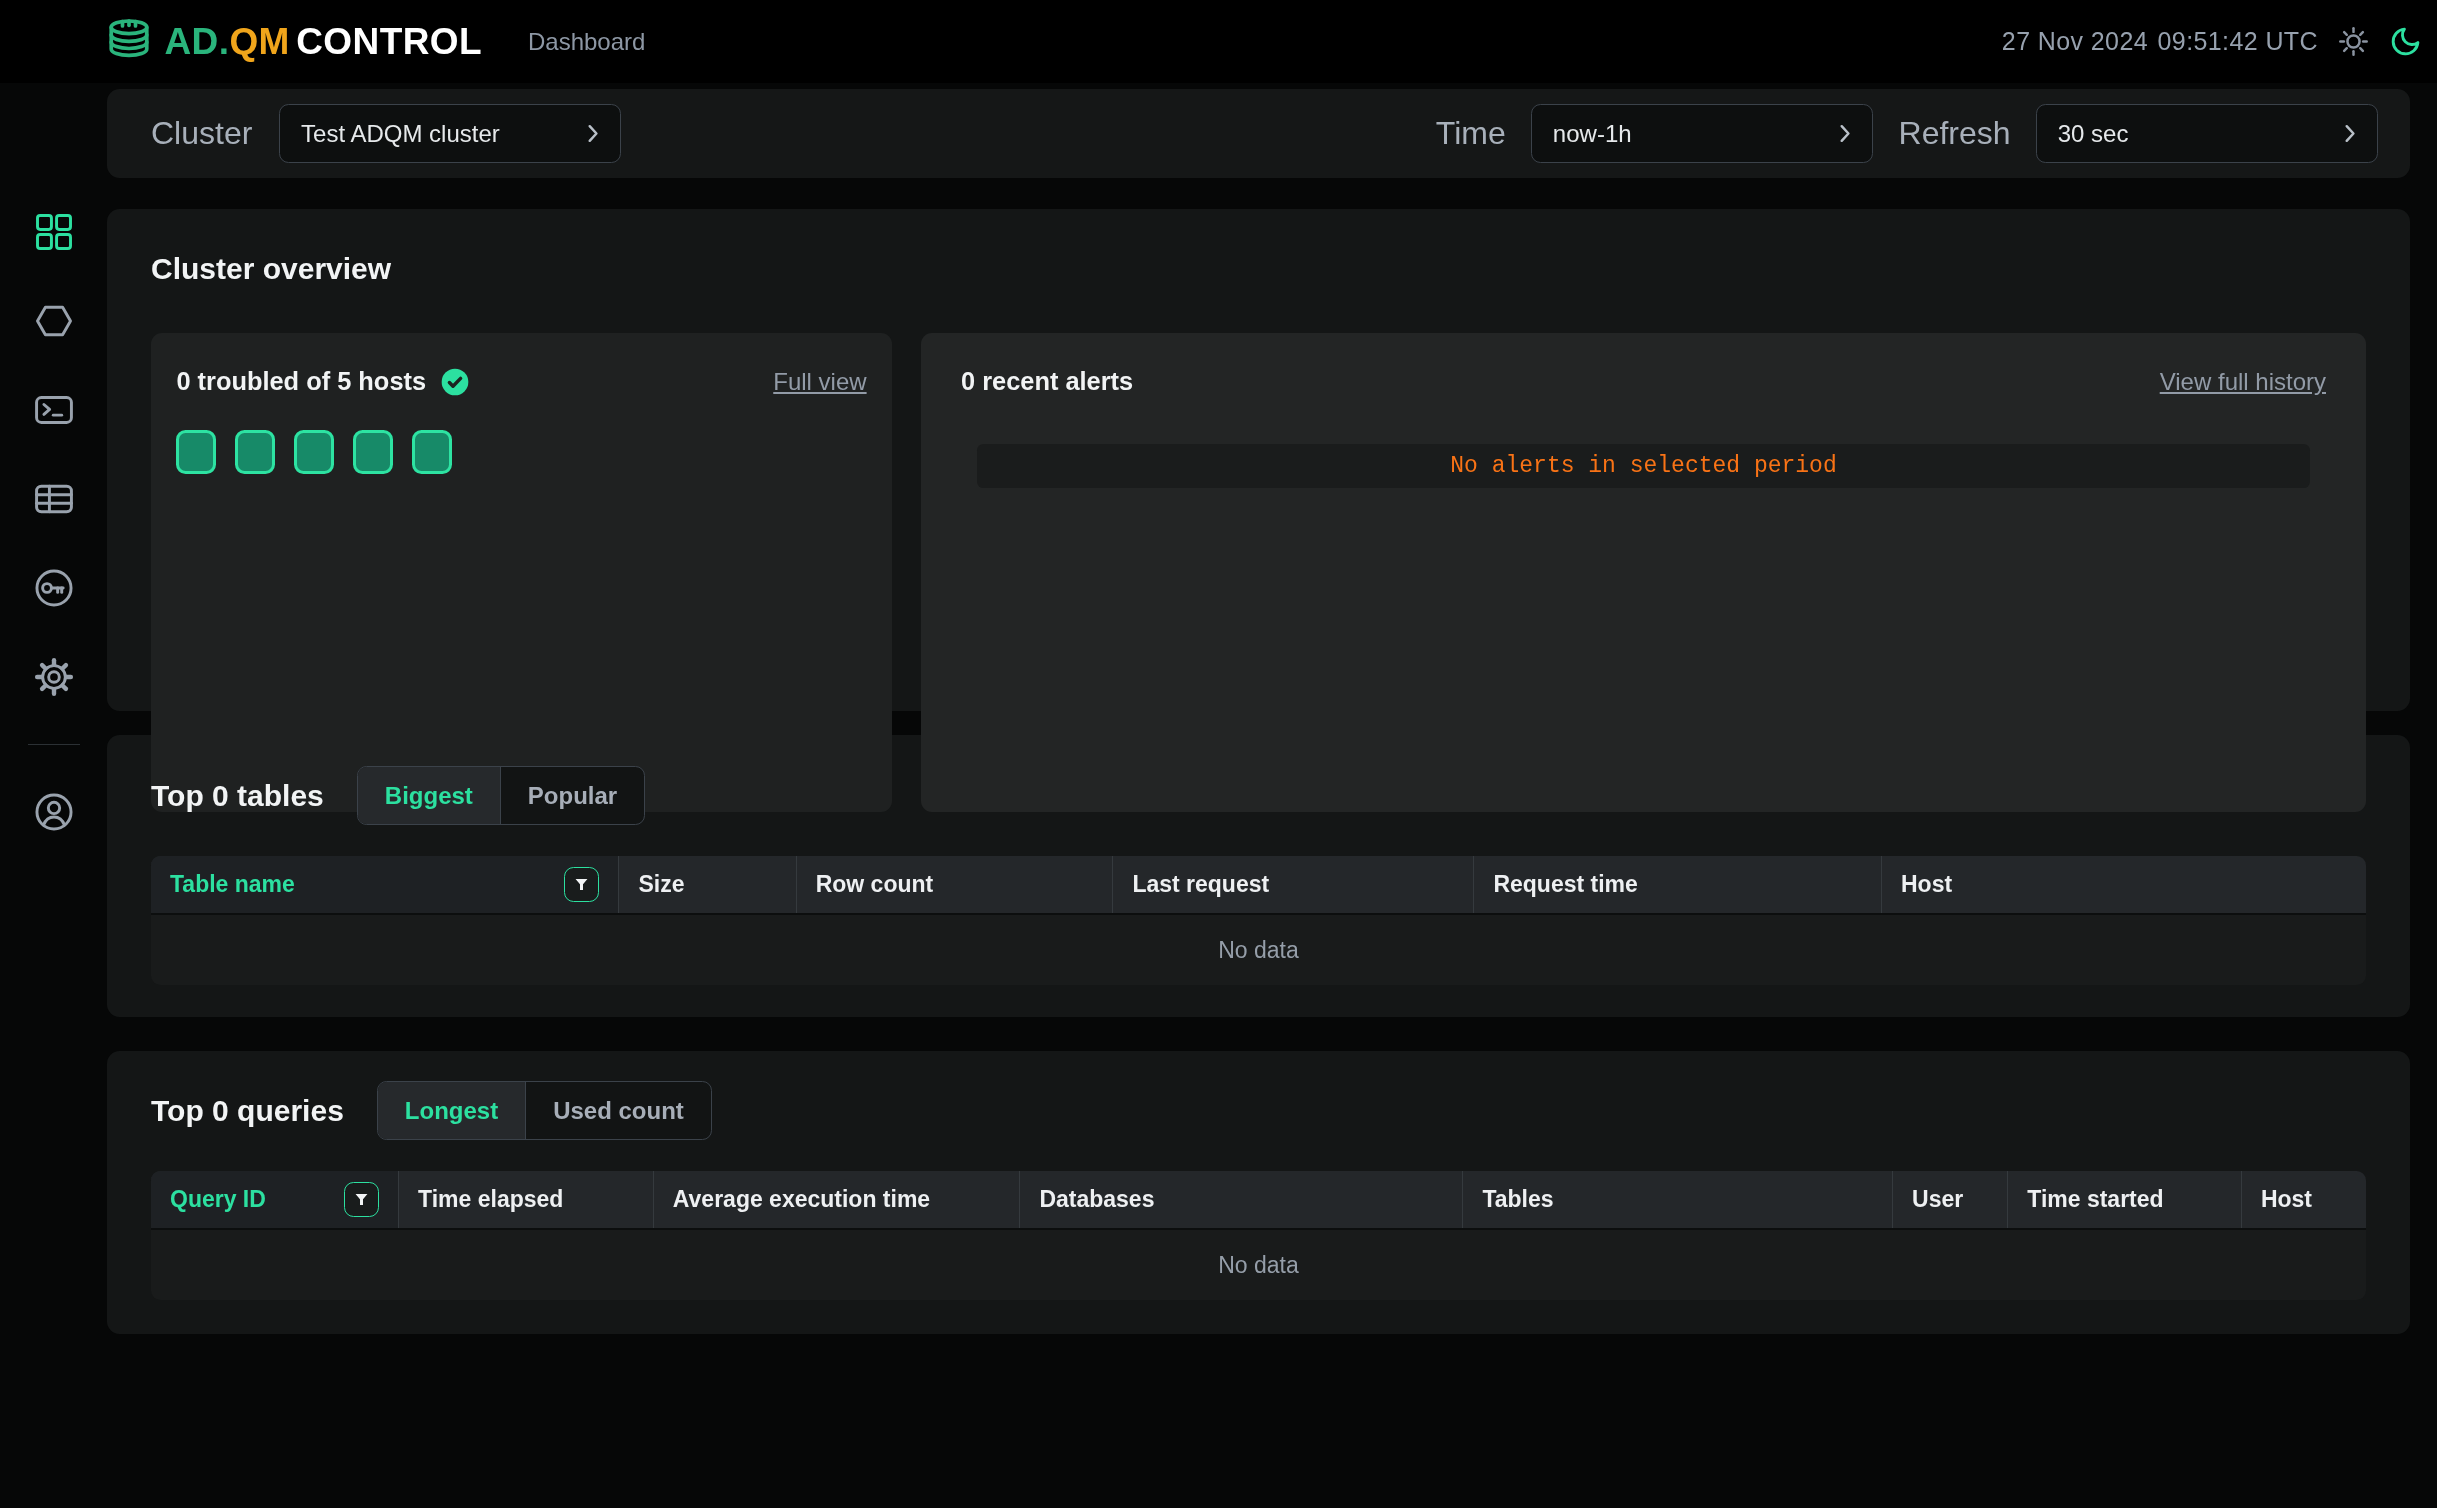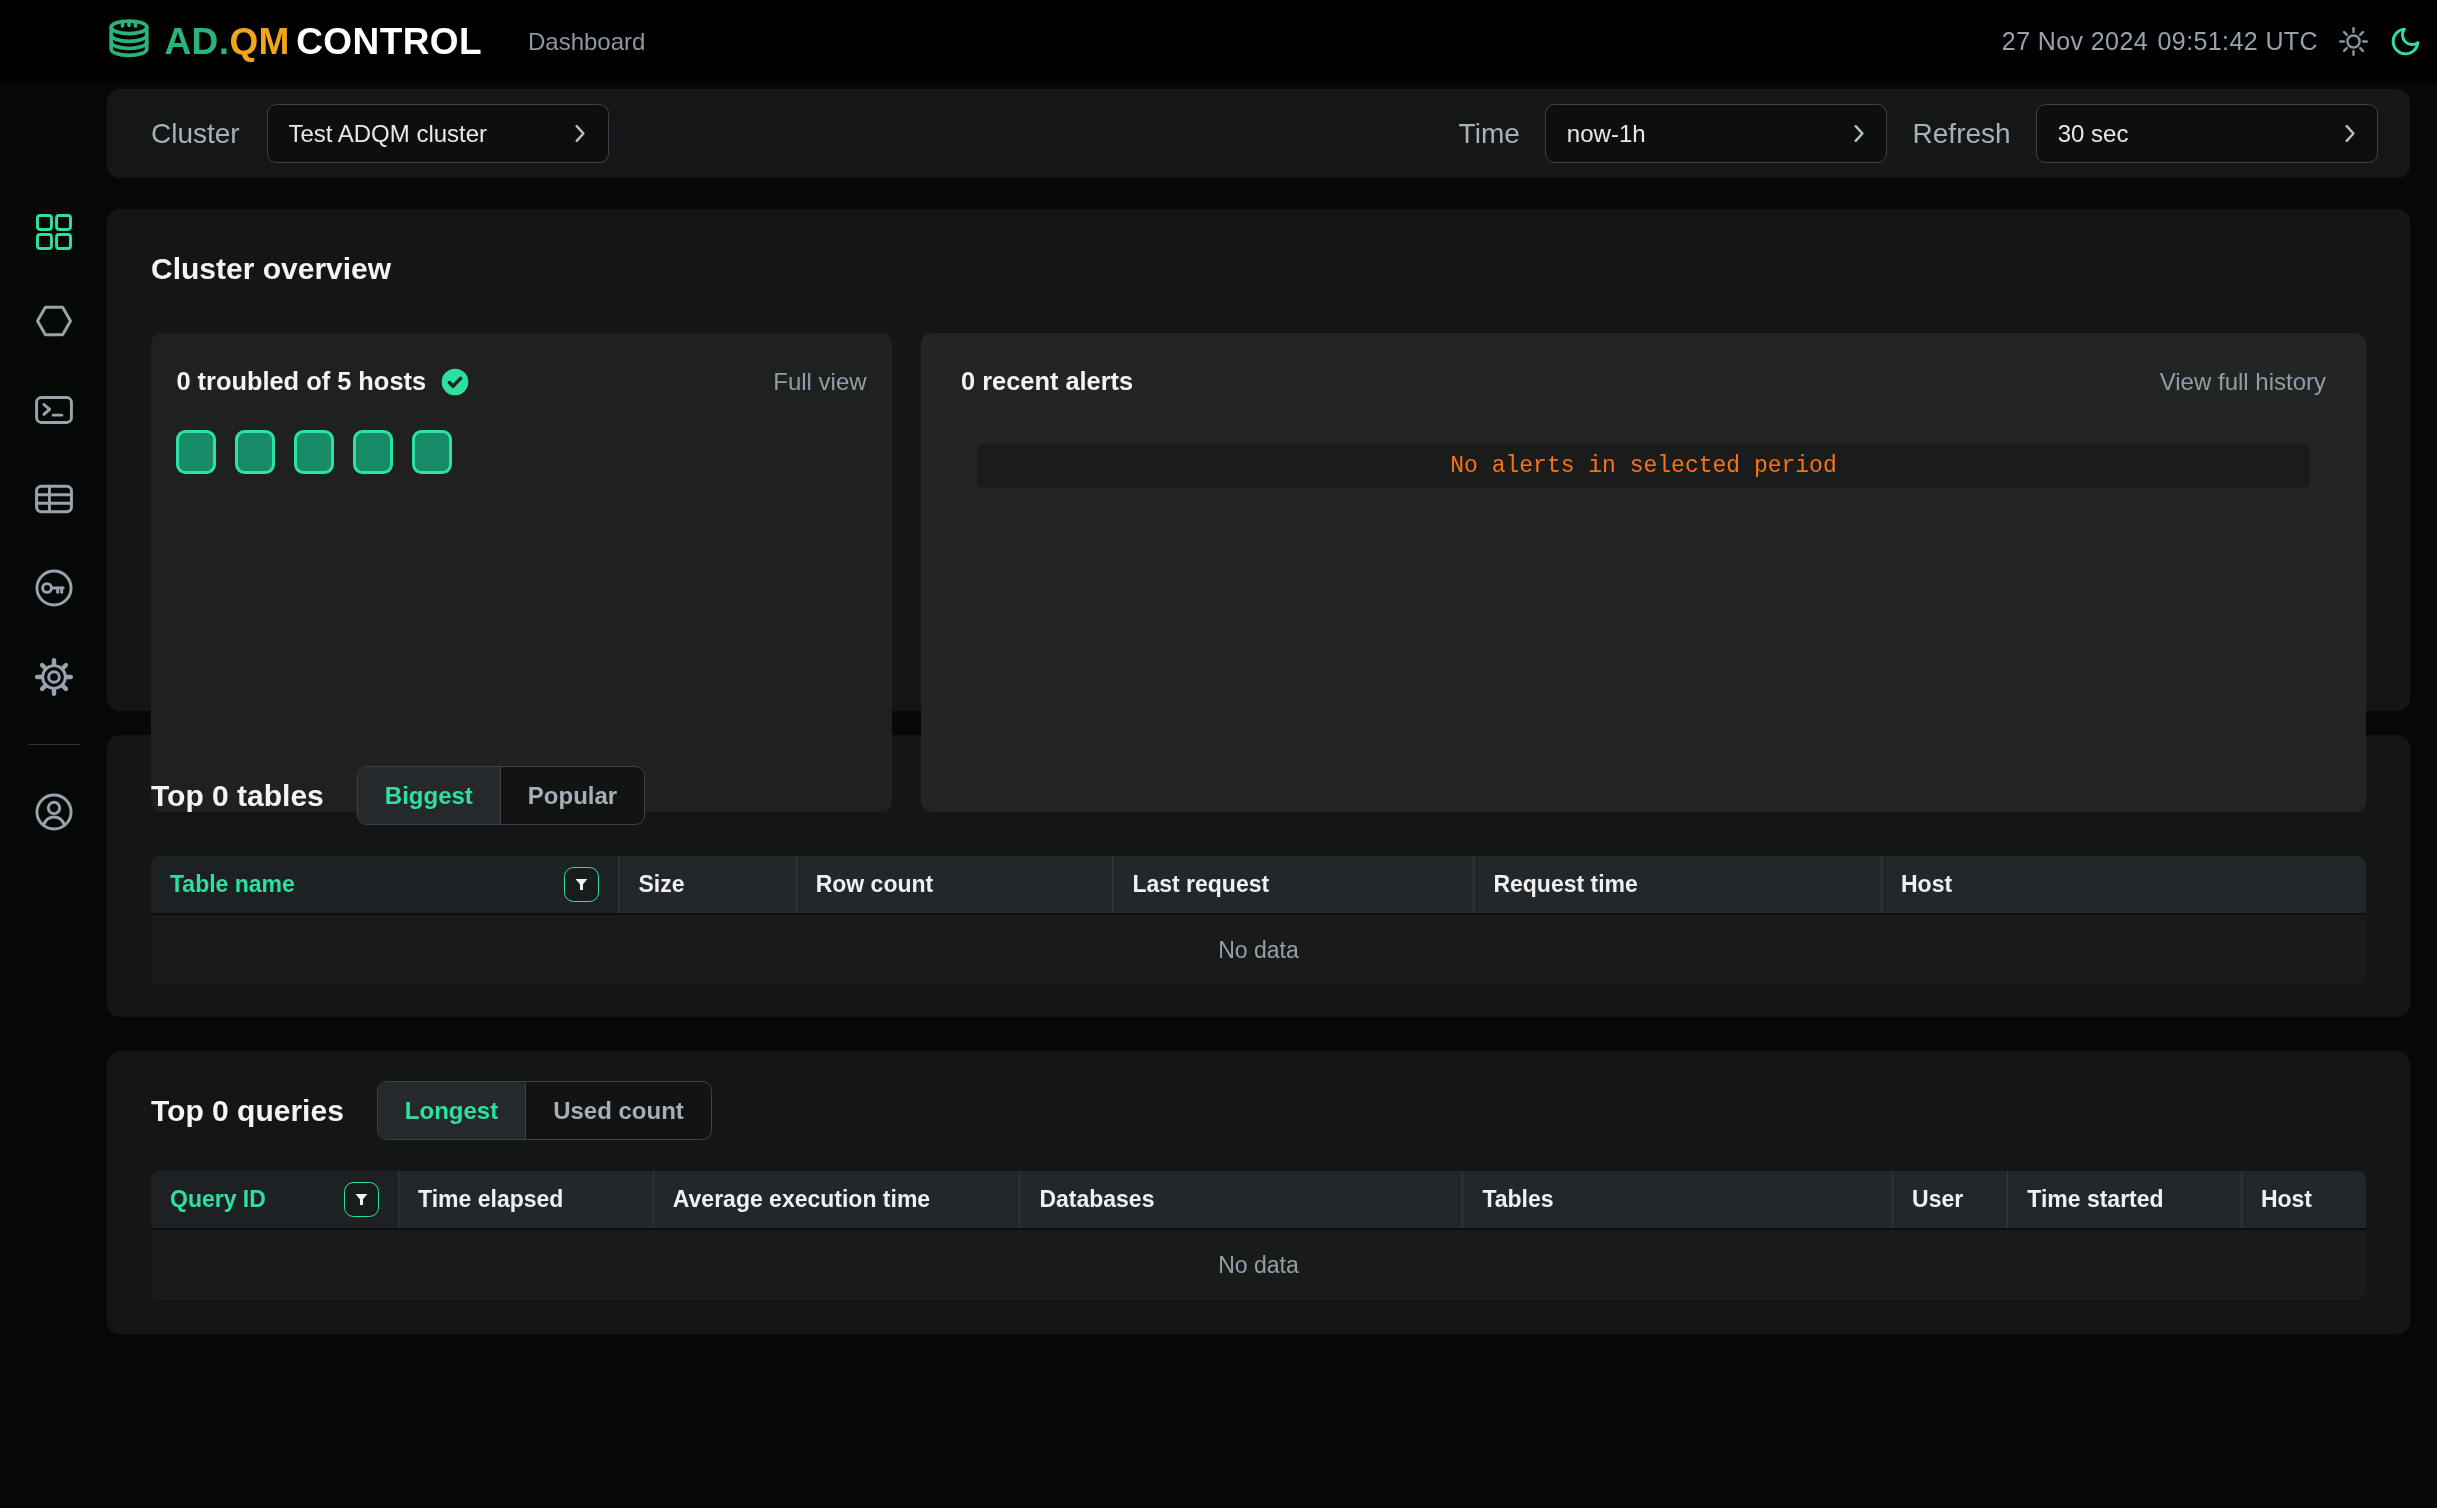--- a/index.html
+++ b/index.html
@@ -34,42 +34,42 @@
   .layout { display: flex; align-items: flex-start; }
   .sidebar { width: 107px; padding-top: 127px; display: flex; flex-direction: column; align-items: center; gap: 45px; flex: none; }
   .side-item { width: 44px; height: 44px; color: #99a2ad; cursor: pointer; }
   .side-item.active { color: #2CE0A0; }
   .side-item svg { width: 44px; height: 44px; }
   .side-divider { width: 52px; border-top: 1.6px solid #2b3034; }
   .content { flex: 1; margin-right: 28px; min-width: 0; }
 
   
   .toolbar { height: 89px; background: #151717; border-radius: 12.7px; margin-top: 6.4px; display: flex; align-items: center; padding: 0 32px 0 44px; }
-  .tb-label { color: #a8b0ba; font-size: 28px; white-space: nowrap; }
+  .tb-label { color: #a8b0ba; font-size: 32px; white-space: nowrap; }
   .select { height: 59px; border: 1.6px solid #3b424a; border-radius: 9.5px; background: #0d0f0f; display: flex; align-items: center; justify-content: space-between; padding: 0 14.3px 0 20.7px; cursor: pointer; }
   .select .val { font-size: 24px; color: #e6e9eb; white-space: nowrap; }
   .select svg { width: 27px; height: 27px; color: #b9c0c8; }
   .w430 { width: 342px; }
   .tb-left { display: flex; align-items: center; gap: 27px; flex: 1; }
   .tb-right { display: flex; align-items: center; gap: 25.4px; }
 
   
   .panel { background: #141616; border-radius: 12.7px; padding-left: 44px; padding-right: 44px; }
   .section-title { font-size: 30px; font-weight: 700; line-height: 37px; white-space: nowrap; }
 
   .panel.overview { margin-top: 31px; height: 502px; padding-top: 41px; }
   .cards { display: flex; gap: 29px; margin-top: 46px; }
   .card { border-radius: 11px; height: 479px; }
   .card.hosts { width: 741px; flex: none; background: #1f2121; padding: 30px 25.4px; }
   .card.alerts { flex: 1; background: #232525; padding: 30px 40px; }
   .card-head { display: flex; align-items: center; height: 37px; }
   .card-title { font-size: 25.4px; font-weight: 700; white-space: nowrap; }
   .badge { margin-left: 12.7px; }
   .badge svg { width: 32px; height: 32px; }
-  .card-action { margin-left: auto; color: #929ba7; font-size: 24px; cursor: pointer; white-space: nowrap; }
+  .card-action { margin-left: auto; color: #929ba7; font-size: 24px; cursor: pointer; white-space: nowrap; text-decoration: underline; }
   .squares { display: flex; gap: 19px; margin-top: 30px; }
   .host-square { width: 40px; height: 44px; border-radius: 9.5px; background: #178A68; border: 3.2px solid #2DE3A2; cursor: pointer; }
   .alert-banner { margin-top: 44px; margin-left: 16px; margin-right: 16px; height: 44px; background: #1a1c1c; border-radius: 6.4px; display: flex; align-items: center; justify-content: center; font-size: 23px; color: #f97316; font-family: Liberation Mono, monospace; }
 
   .panel.tables  { margin-top: 24px; height: 282px; padding-top: 31px; }
   .panel.queries { margin-top: 34px; height: 283px; padding-top: 30px; }
   .sec-head { display: flex; align-items: center; gap: 33px; }
   .toggle { display: flex; border: 1.6px solid #3b424a; border-radius: 9.5px; overflow: hidden; height: 59px; background: #121414; }
   .toggle-opt { display: flex; align-items: center; padding: 0 27px; font-size: 24px; font-weight: 700; color: #a7aeb8; cursor: pointer; white-space: nowrap; }
   .toggle-opt:not(:last-child) { border-right: 1.6px solid #3b424a; }

